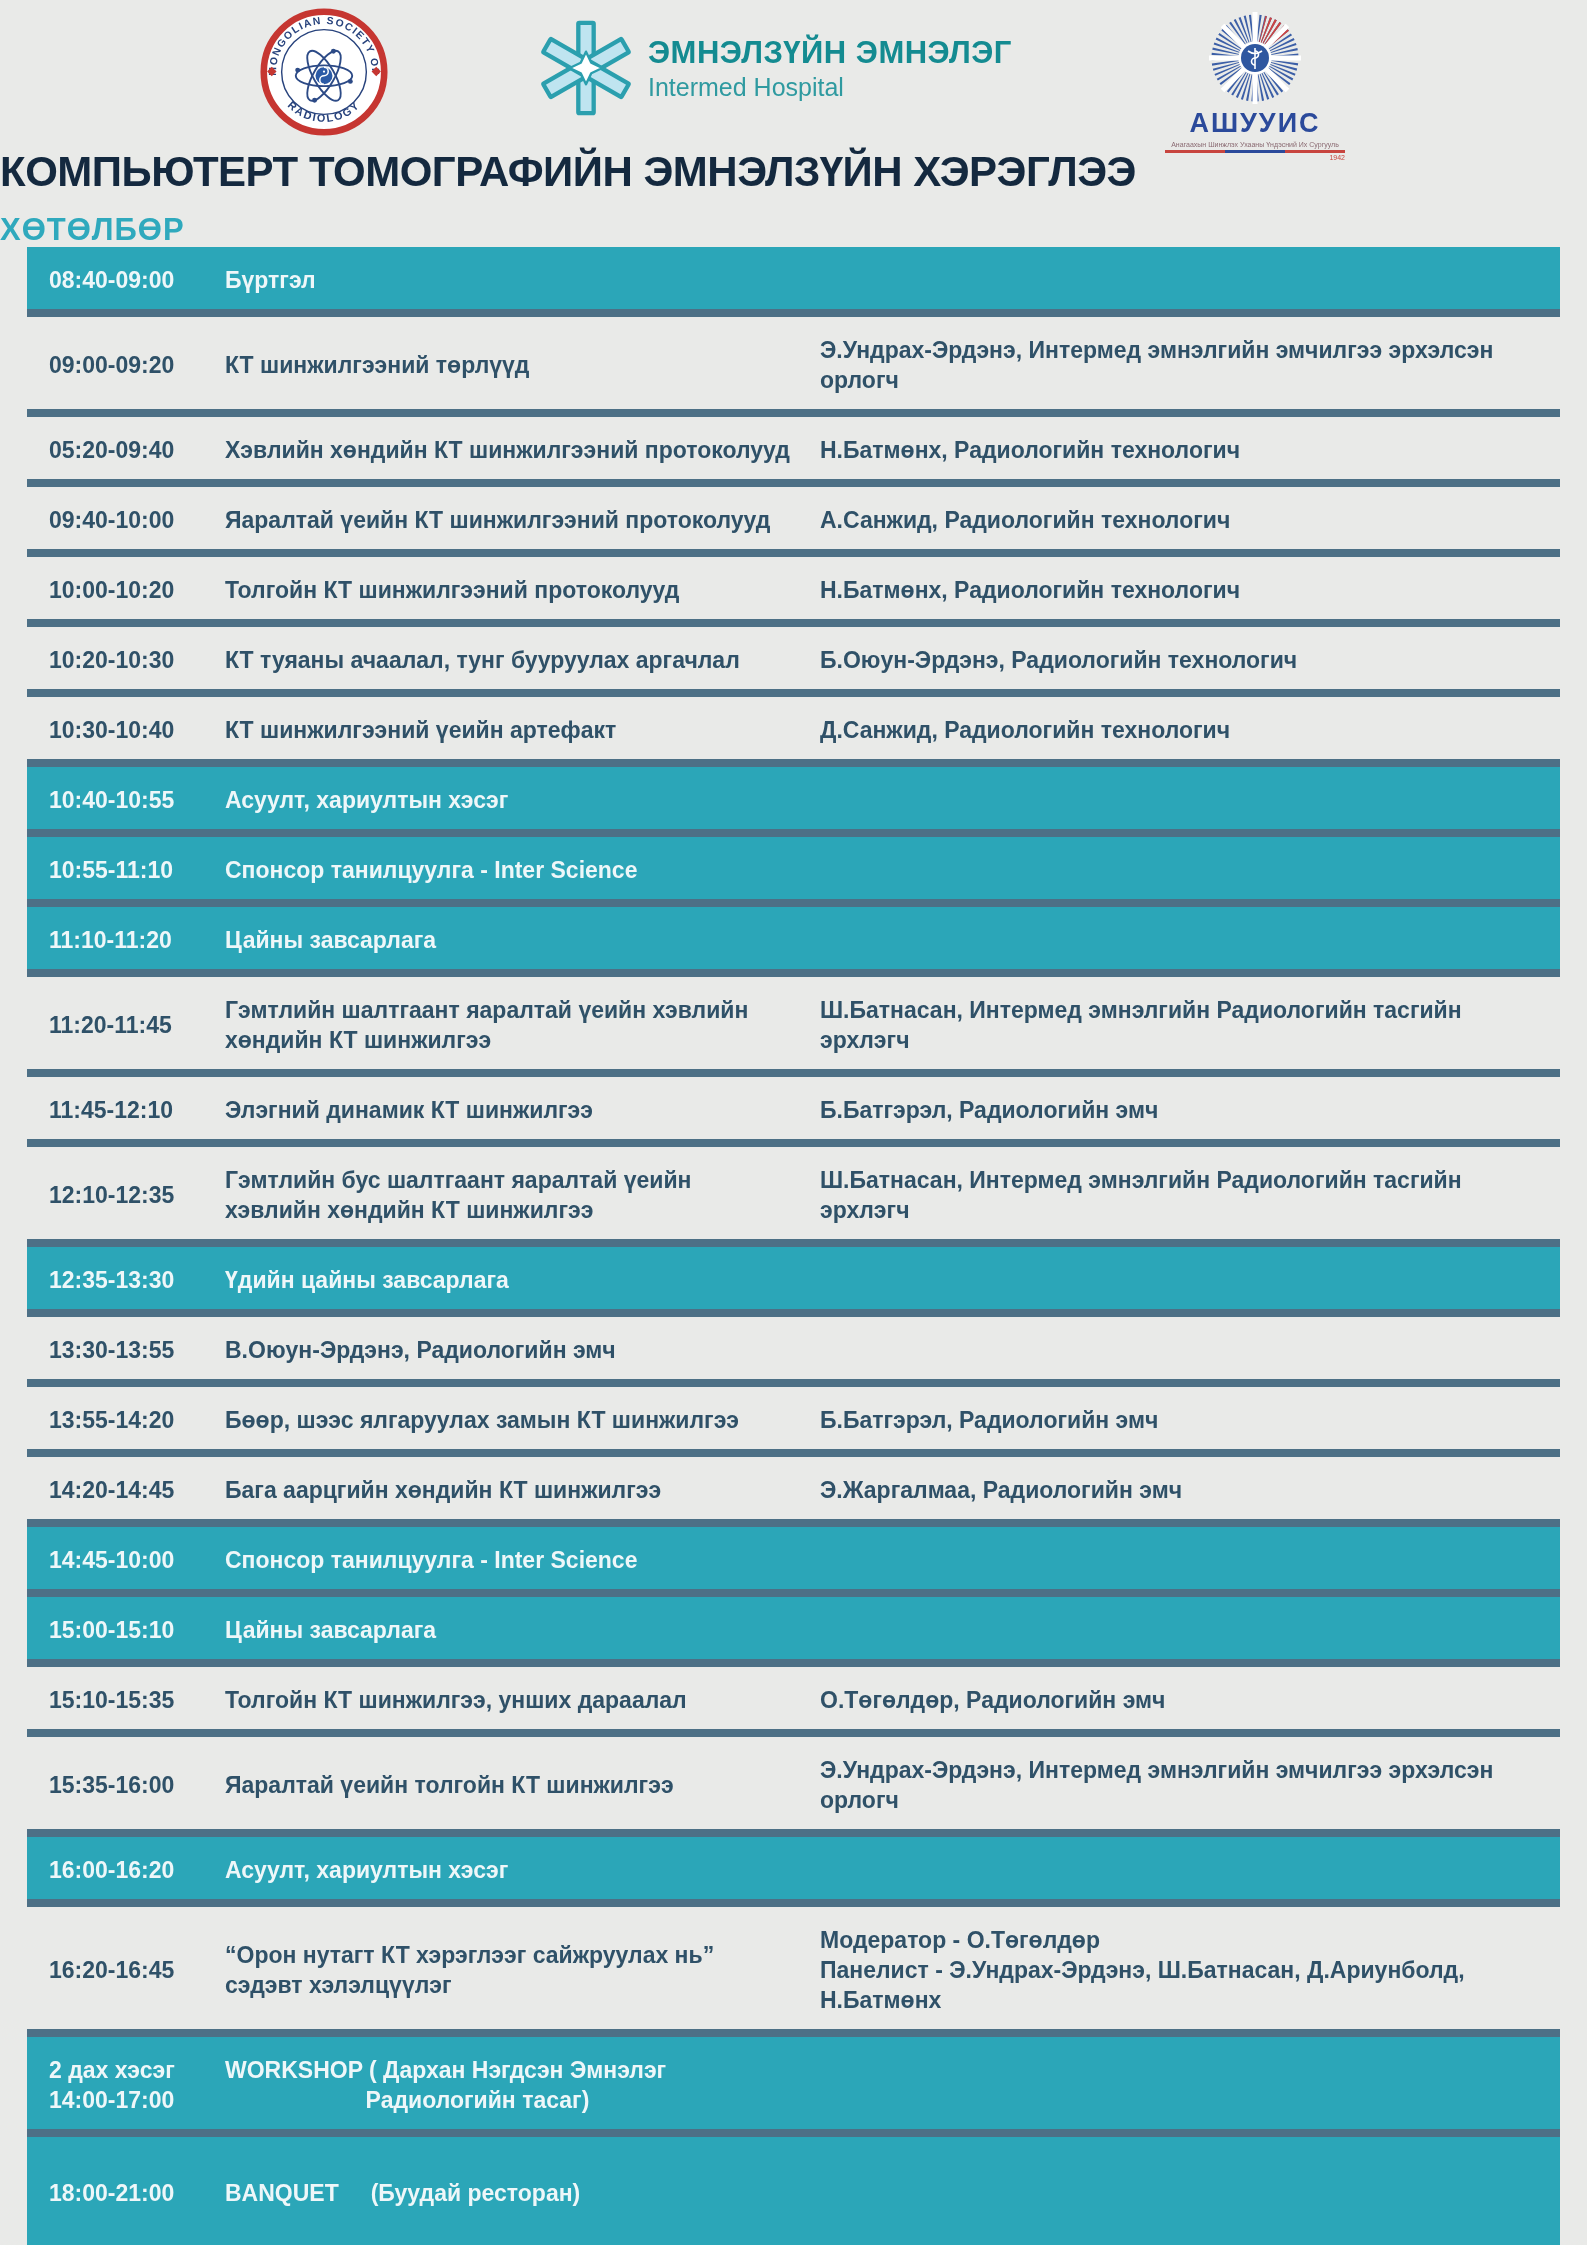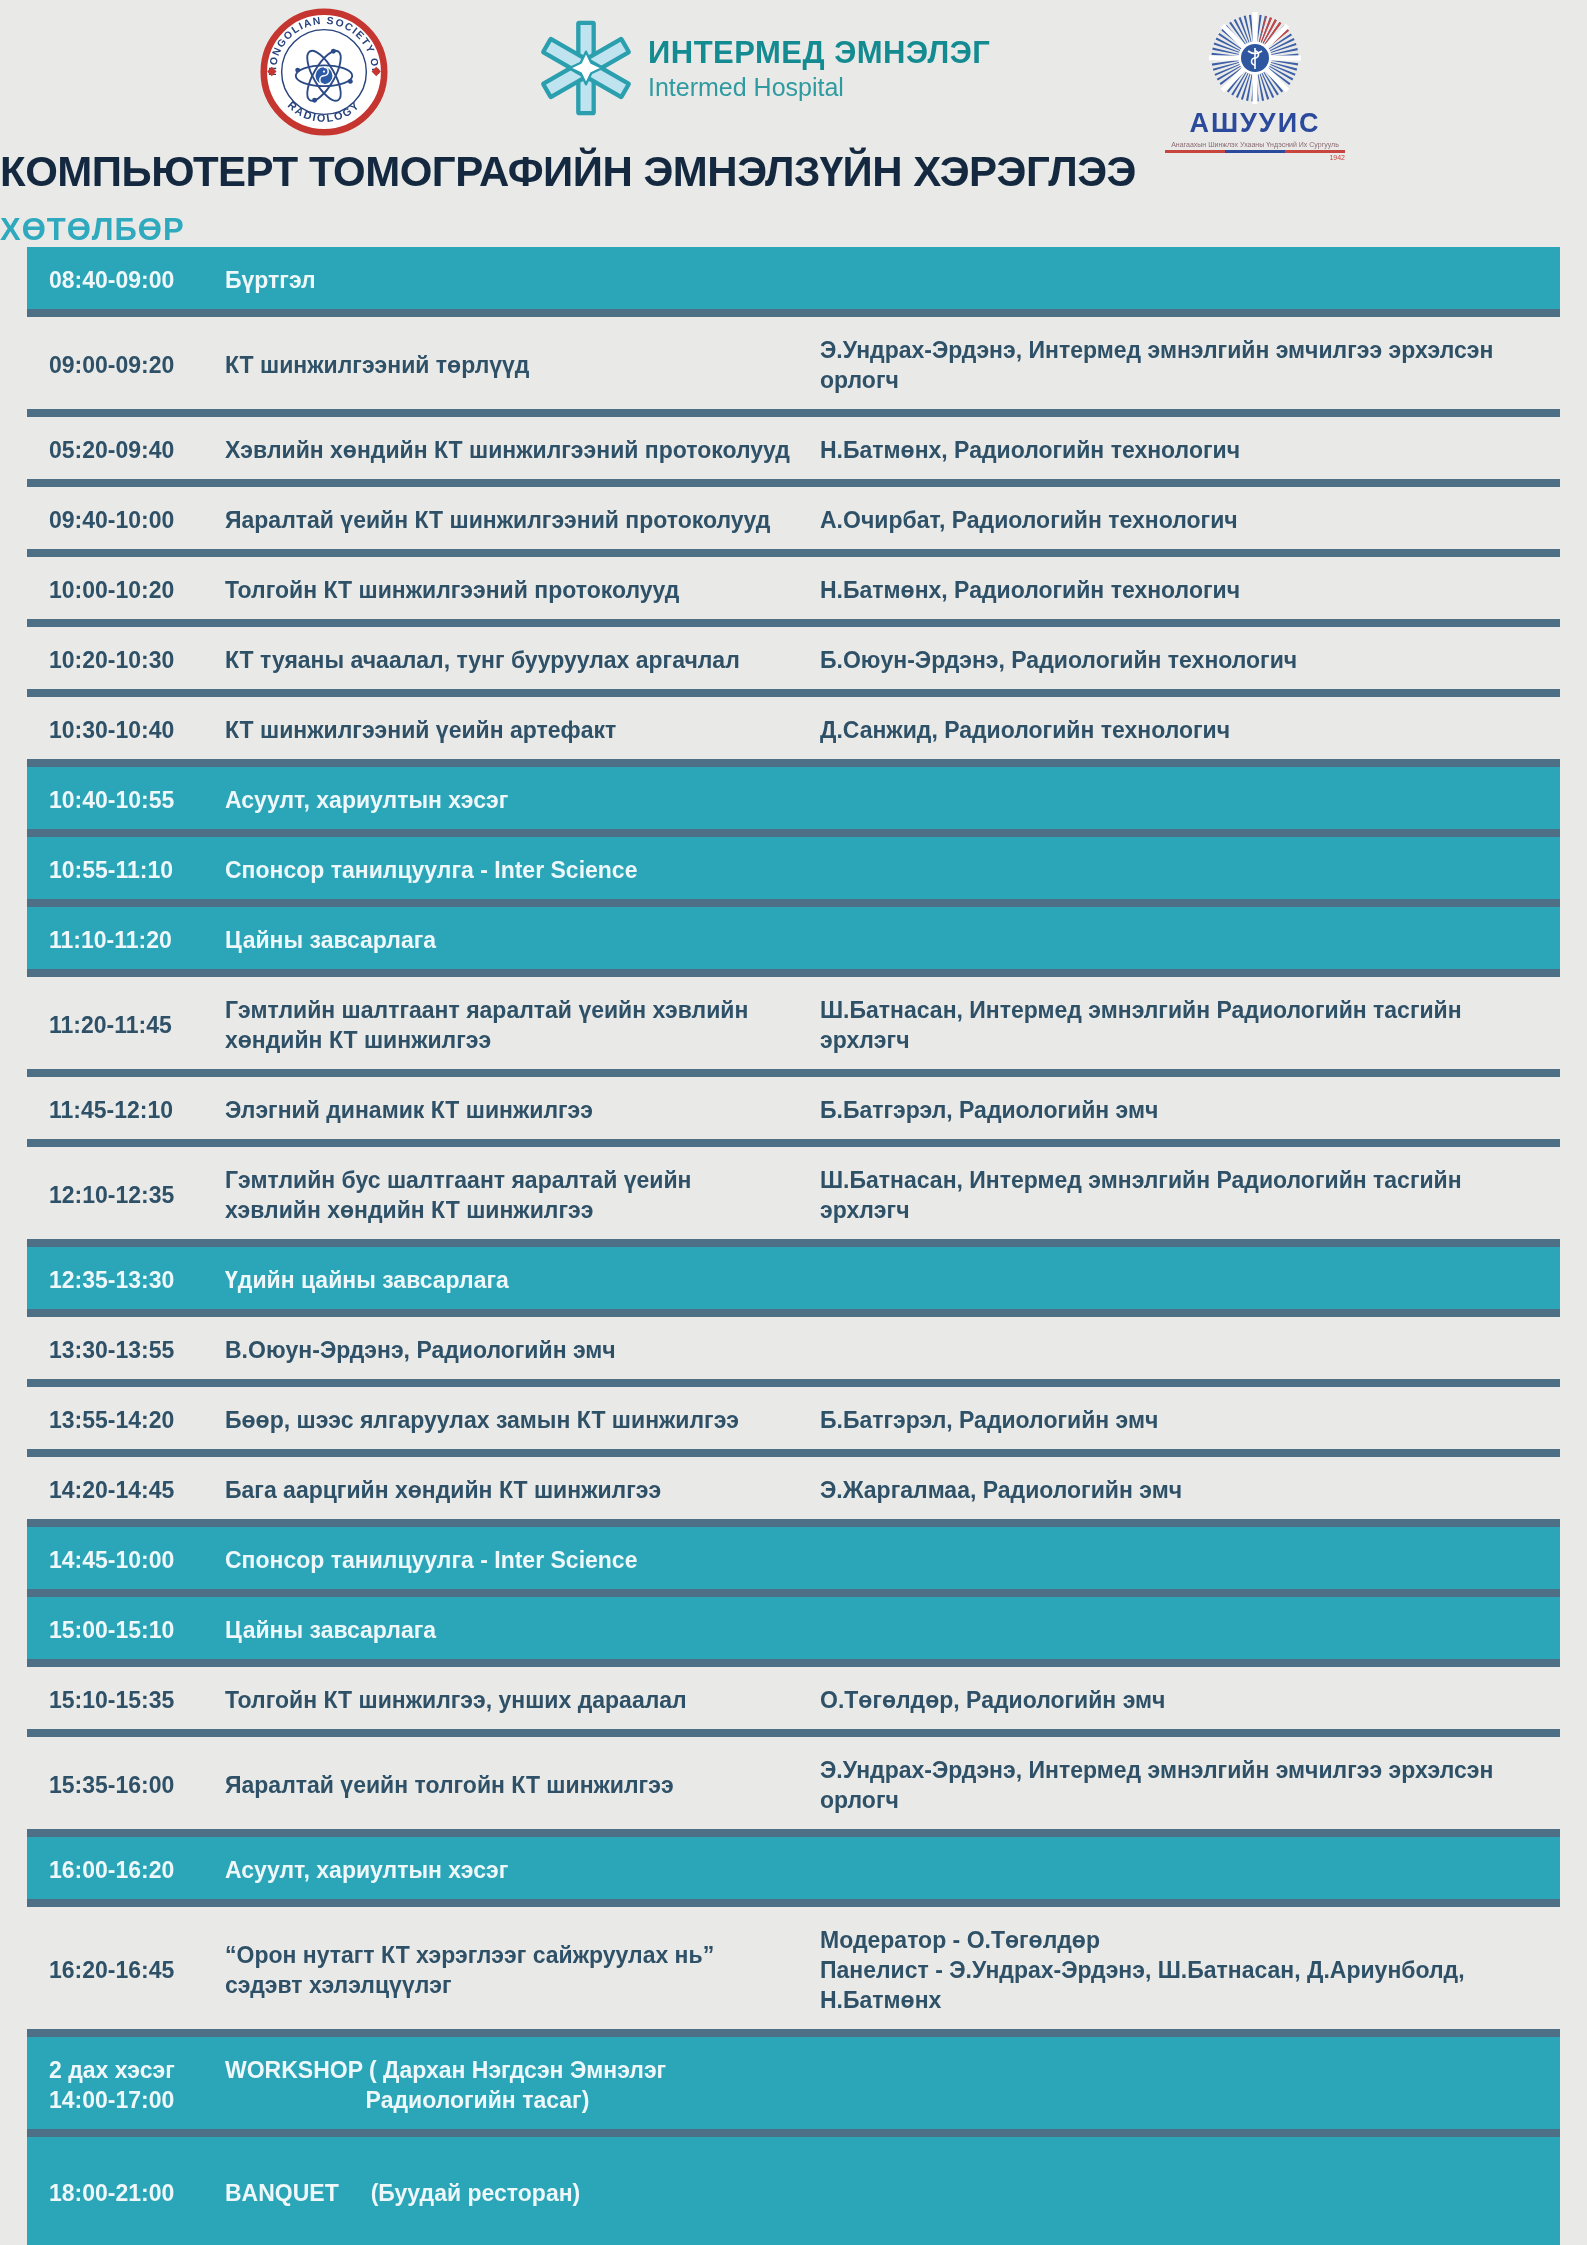--- a/index.html
+++ b/index.html
@@ -104,21 +104,21 @@
     <div class="logo-intermed">
       <svg class="intermed-star" viewBox="0 0 100 100">
         <g fill="#bfe4f0" stroke="#2b9fae" stroke-width="4.5" stroke-linejoin="round">
           <rect x="42" y="3" width="16" height="94" rx="1"></rect>
           <rect x="42" y="3" width="16" height="94" rx="1" transform="rotate(60 50 50)"></rect>
           <rect x="42" y="3" width="16" height="94" rx="1" transform="rotate(120 50 50)"></rect>
         </g>
         <path d="M50,33 L55.5,44.5 L67,50 L55.5,55.5 L50,67 L44.5,55.5 L33,50 L44.5,44.5 Z" fill="#ffffff" stroke="#2b9fae" stroke-width="2.5" stroke-linejoin="round"></path>
       </svg>
       <div class="intermed-text">
-        <div class="intermed-name-mn">ИНТЕРМЕД ЭМНЭЛЭГ</div>
+        <div class="intermed-name-mn">ЭМНЭЛЗҮЙН ЭМНЭЛЭГ</div>
         <div class="intermed-name-en">Intermed Hospital</div>
       </div>
     </div>
 
     <div class="logo-ashuuis">
       <svg class="ashuuis-burst" viewBox="0 0 110 100">
         <defs>
           <clipPath id="redWedge">
               <polygon points="55,50 68,-2 100,16"></polygon>
             </clipPath>
@@ -168,21 +168,21 @@
 
   <div class="row">
     <div class="cell-time">05:20-09:40</div>
     <div class="cell-title">Хэвлийн хөндийн КТ шинжилгээний протоколууд</div>
     <div class="cell-speaker">Н.Батмөнх, Радиологийн технологич</div>
   </div>
 
   <div class="row">
     <div class="cell-time">09:40-10:00</div>
     <div class="cell-title">Яаралтай үеийн КТ шинжилгээний протоколууд</div>
-    <div class="cell-speaker">А.Очирбат, Радиологийн технологич</div>
+    <div class="cell-speaker">А.Санжид, Радиологийн технологич</div>
   </div>
 
   <div class="row">
     <div class="cell-time">10:00-10:20</div>
     <div class="cell-title">Толгойн КТ шинжилгээний протоколууд</div>
     <div class="cell-speaker">Н.Батмөнх, Радиологийн технологич</div>
   </div>
 
   <div class="row">
     <div class="cell-time">10:20-10:30</div>

